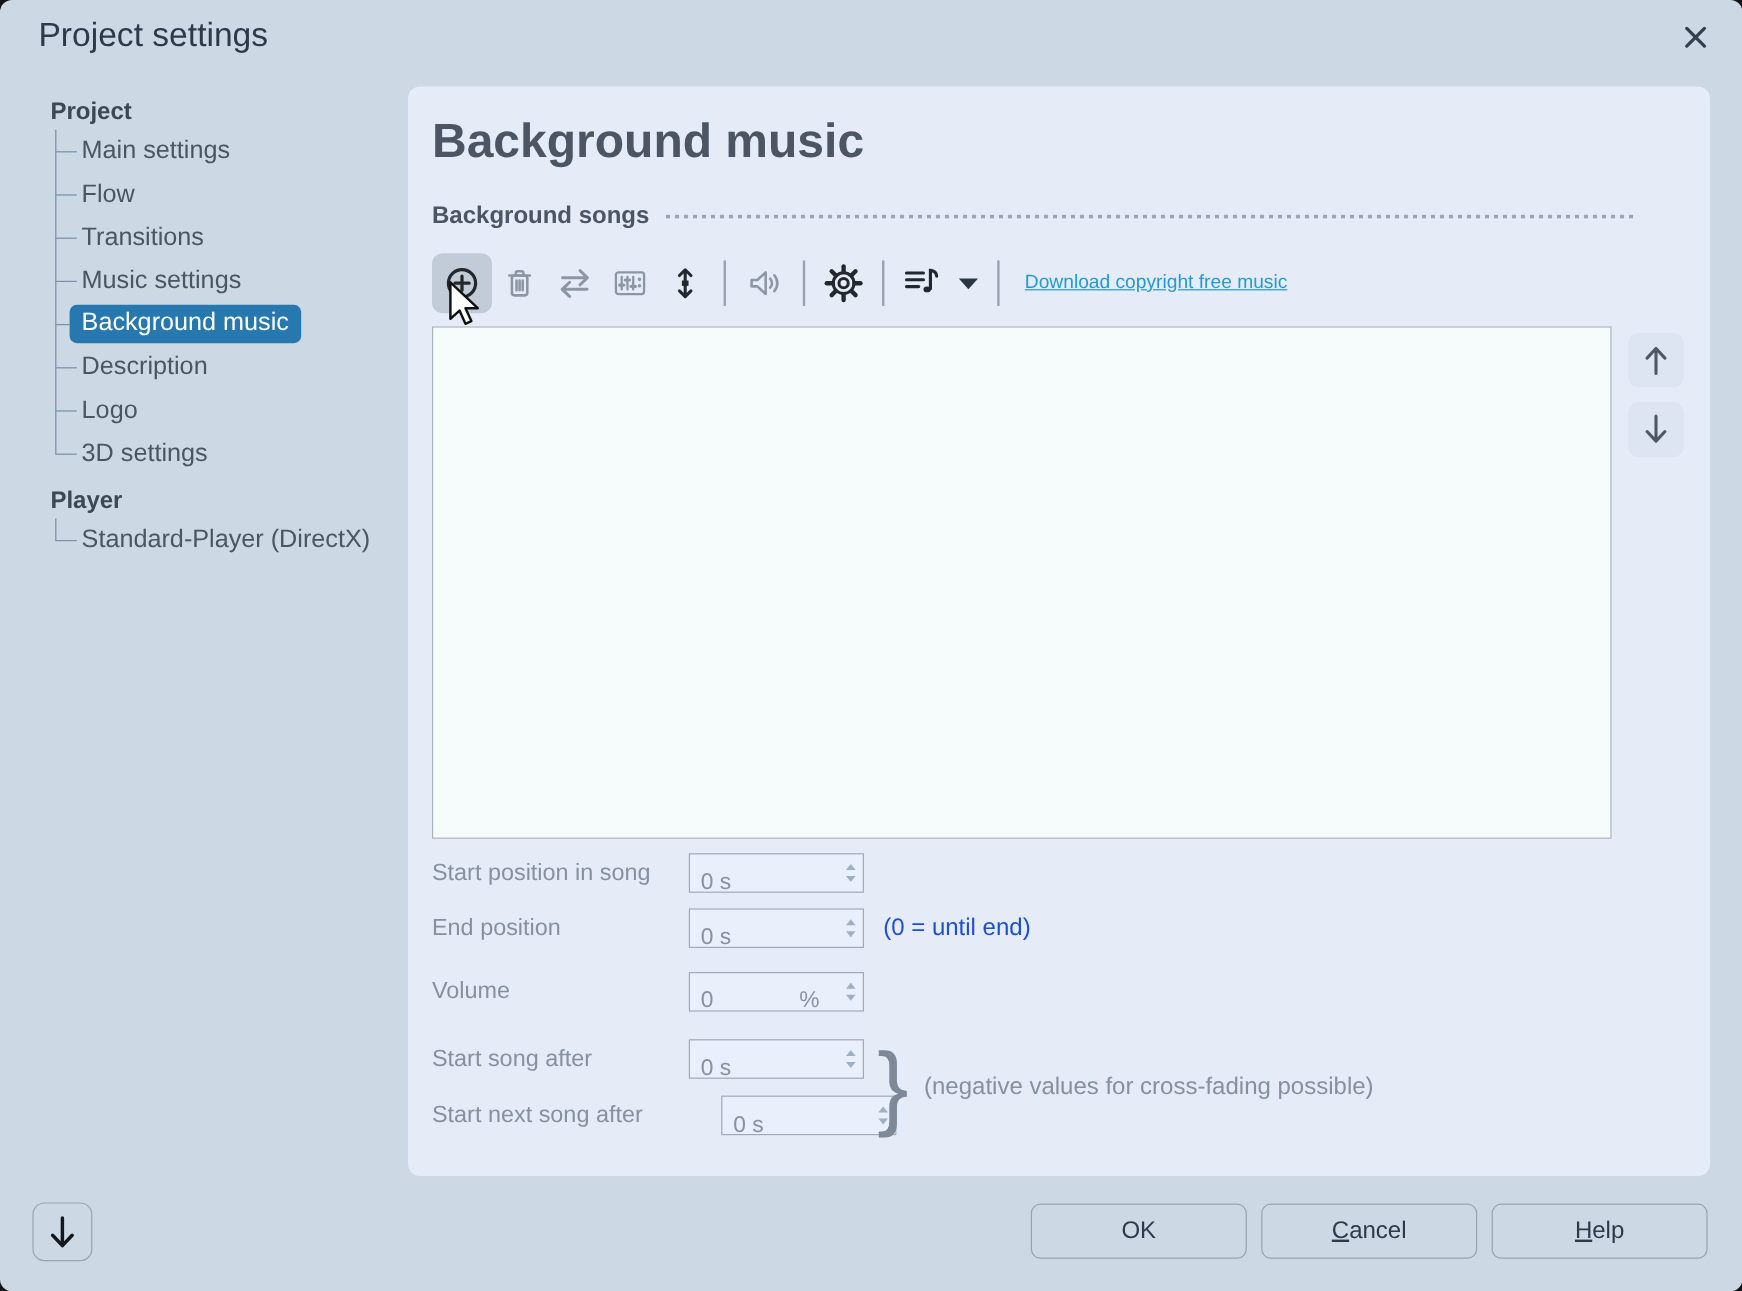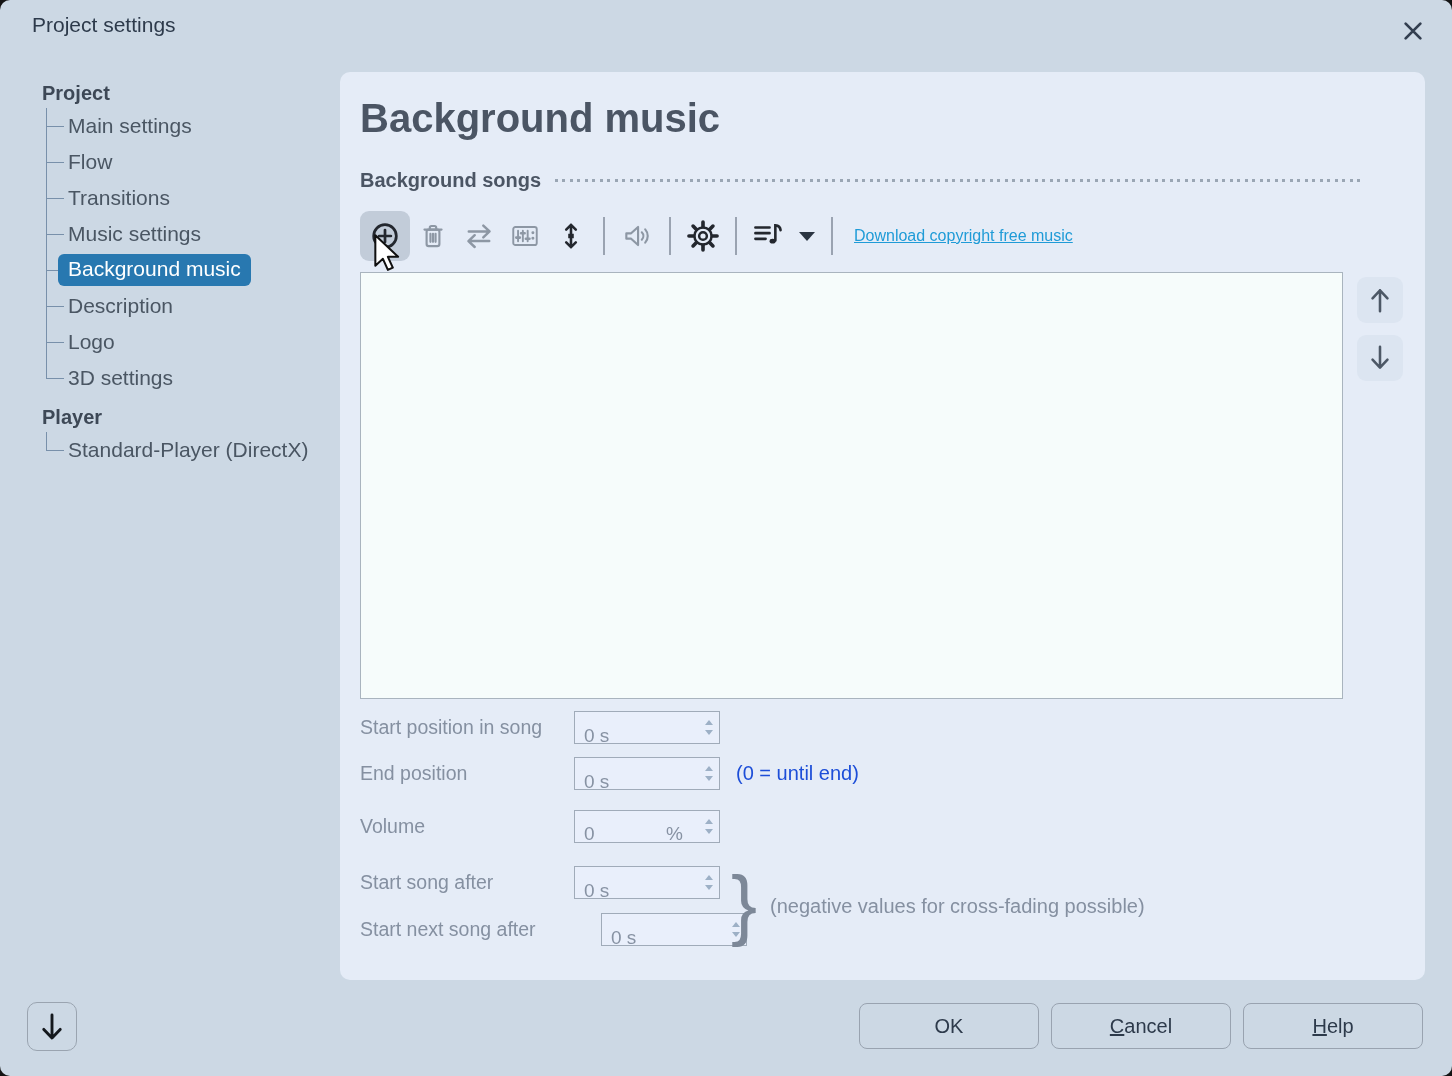--- a/index.html
+++ b/index.html
@@ -1,20 +1,20 @@
 <!DOCTYPE html>
 <html><head>
 <meta charset="utf-8">
 <style>
   html,body{margin:0;padding:0;background:#141414;font-family:"Liberation Sans",sans-serif;}
   *{box-sizing:border-box;}
   .dialog{position:relative;width:1452px;height:1076px;background:#ccd8e4;border-radius:10px;overflow:hidden;}
 
   
-  .title{position:absolute;left:32px;top:13px;font-size:21px;color:#2d3a4b;}
+  .title{position:absolute;left:32px;top:13px;font-size:28px;color:#2d3a4b;}
   .close-btn{position:absolute;right:16px;top:8px;width:46px;height:46px;display:flex;align-items:center;justify-content:center;}
 
   
   .sidebar{position:absolute;left:42px;top:78px;width:300px;}
   .tree-header{font-size:20px;font-weight:bold;color:#3d4856;height:30px;line-height:30px;}
   .group-items{position:relative;}
   .rail{position:absolute;left:4px;top:0;width:0;border-left:1.5px solid #7890aa;}
   .tree-item{position:relative;height:36px;display:flex;align-items:center;padding-left:26px;font-size:21px;color:#4a5663;}
   .tree-item::before{content:"";position:absolute;left:4px;top:50%;width:18px;border-top:1.5px solid #7890aa;}
   .tree-item.selected::before{width:12px;}

